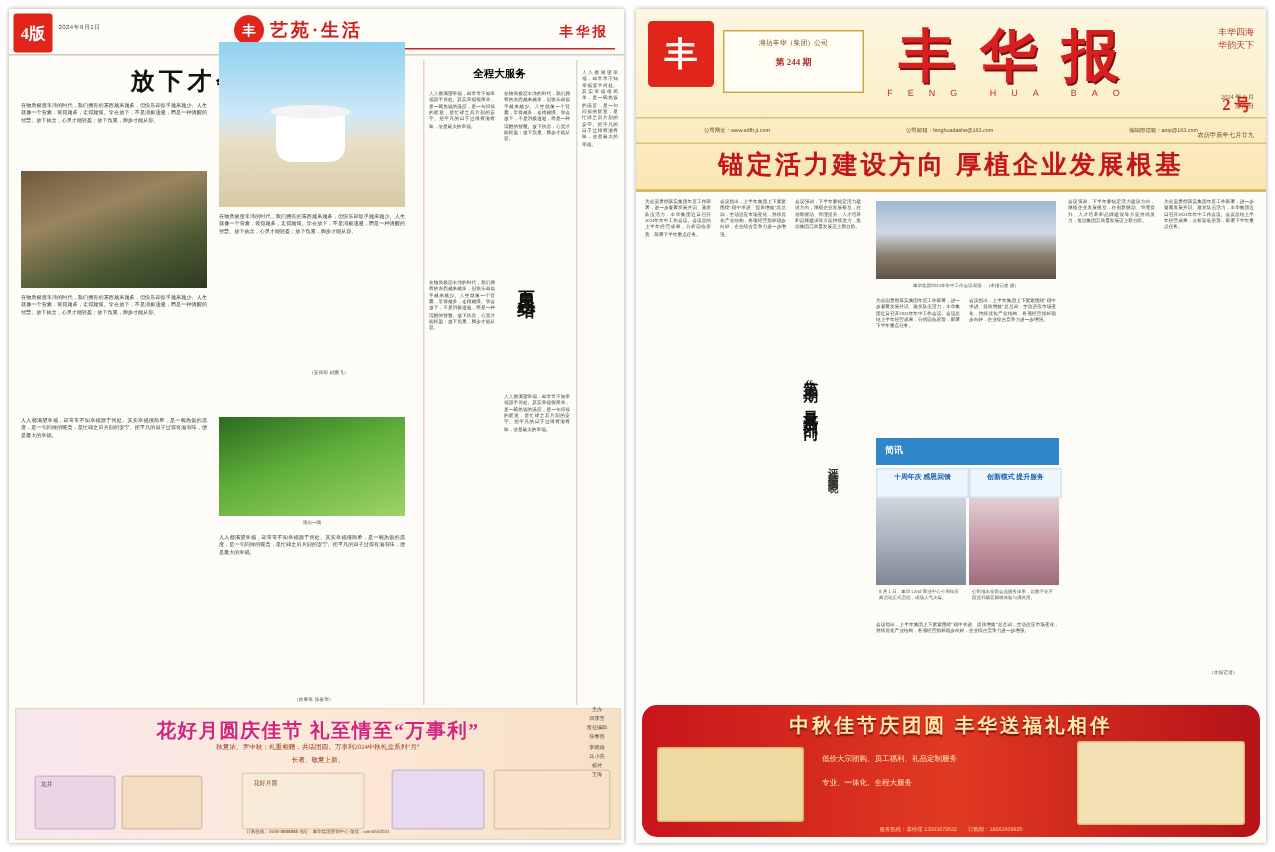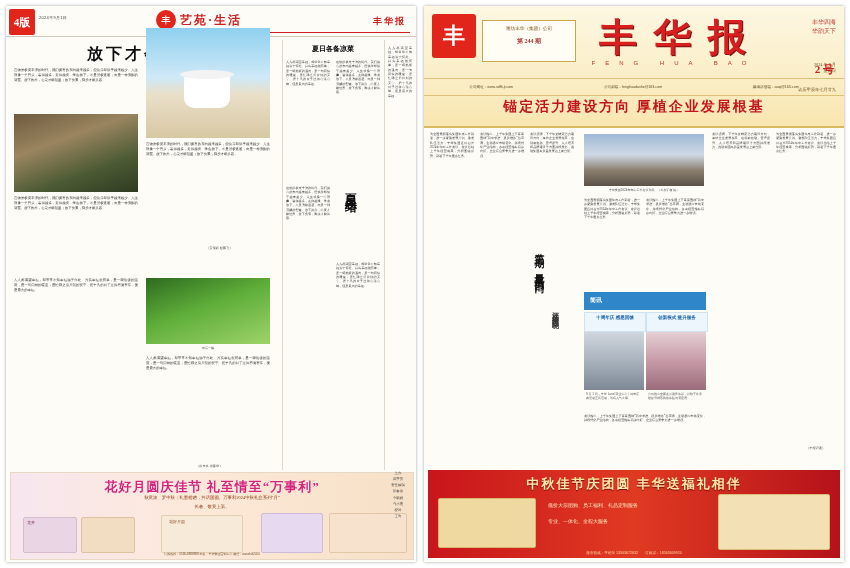--- a/index.html
+++ b/index.html
@@ -55,28 +55,28 @@
   #rm-title{position:absolute;left:150px;top:6px;width:200px;text-align:center;font-size:38px;font-weight:bold;
     color:#d81f1f;font-family:Liberation Sans, sans-serif;letter-spacing:3px;
     text-shadow:1px 1px 0 #7a1010;}
   #rm-pinyin{position:absolute;left:150px;top:54px;width:200px;text-align:center;font-size:6px;color:#b33;letter-spacing:10px;}
   #rm-slogan{position:absolute;right:8px;top:12px;text-align:center;font-size:6px;color:#b5362b;line-height:1.5;}
   #rm-boxR{position:absolute;right:8px;top:34px;width:60px;}
   #rm-boxR div{text-align:right;font-size:4.2px;color:#6a4a20;line-height:1.5;}
   #rm-no{position:absolute;right:10px;top:56px;font-size:11px;font-weight:bold;color:#c22;}
   #rm-info{position:absolute;left:0;right:0;top:72px;height:16px;border-top:1px solid #d9c17a;border-bottom:1px solid #d9c17a;
     display:flex;align-items:center;justify-content:space-around;font-size:3.6px;color:#5a4a22;}
-  #rm-head{position:absolute;left:0;right:0;top:92px;text-align:center;font-size:14px;font-weight:bold;color:#c3161c;
+  #rm-head{position:absolute;left:0;right:0;top:92px;text-align:center;font-size:17px;font-weight:bold;color:#c3161c;
     font-family:"Liberation Serif",serif;letter-spacing:2px;}
   .news-card{position:absolute;background:#eef6fd;border:1px solid #cfe2f2;}
   .news-card-title{position:absolute;top:2px;left:0;width:100%;text-align:center;font-size:4.6px;font-weight:bold;color:#1b63a8;}
 
   
   #right-ad{position:absolute;left:4px;top:464px;width:412px;height:88px;overflow:hidden;
-    background:linear-gradient(90deg,#c8151b 0%,#e03a22 50%,#b5121a 100%);}
+    background:linear-gradient(90deg,#c8151b 0%,#e03a22 50%,#b5121a 100%);border-radius:10px;}
   #right-ad h2{margin:0;position:absolute;left:0;top:5px;width:100%;text-align:center;font-size:13px;font-weight:bold;
     color:#ffe9a8;font-family:"Liberation Serif",serif;letter-spacing:2px;text-shadow:0 1px 1px #7a0a0a;}
   .ra-li{position:absolute;left:120px;font-size:5px;color:#ffe9c0;}
   #right-ad-foot{position:absolute;left:0;bottom:3px;width:100%;text-align:center;font-size:3.6px;color:#ffd9a0;}
 
   .vtitle{position:absolute;writing-mode:vertical-rl;text-orientation:upright;font-family:"Liberation Serif",serif;
     font-weight:bold;color:#111;letter-spacing:2px;}
 </style>
 </head>
 <body>
@@ -118,21 +118,21 @@
 
 
     <div class="tiny cn" style="position:absolute;left:8px;top:272px;width:124px;height:188px;overflow:hidden;">人人都渴望幸福，却常常不知幸福源于何处。其实幸福很简单，是一碗热饭的温度，是一句问候的暖意，是忙碌之后片刻的安宁。把平凡的日子过得有滋有味，便是最大的幸福。</div>
     <div class="tiny cn" style="position:absolute;left:140px;top:350px;width:124px;height:110px;overflow:hidden;">人人都渴望幸福，却常常不知幸福源于何处。其实幸福很简单，是一碗热饭的温度，是一句问候的暖意，是忙碌之后片刻的安宁。把平凡的日子过得有滋有味，便是最大的幸福。</div>
 
     <div class="photo" style="left:140px;top:272px;width:124px;height:66px;
          background:linear-gradient(160deg,#2d6b1f 0%,#5fae3a 45%,#9ed36a 100%);"></div>
     <div class="cap" style="left:140px;top:340px;width:124px;">雨后一隅</div>
     <div style="position:absolute;left:190px;top:458px;font-size:3.2px;color:#555;">（炊事班 张春华）</div>
 
-    <div style="position:absolute;left:280px;top:38px;width:94px;text-align:center;font-size:7px;font-weight:bold;" class="cn">夏日各备凉菜</div>
+    <div style="position:absolute;left:280px;top:38px;width:94px;text-align:center;font-size:7px;font-weight:bold;" class="cn">全程大服务</div>
     <div class="tiny2 cn" style="position:absolute;left:280px;top:54px;width:44px;height:120px;overflow:hidden;">人人都渴望幸福，却常常不知幸福源于何处。其实幸福很简单，是一碗热饭的温度，是一句问候的暖意，是忙碌之后片刻的安宁。把平凡的日子过得有滋有味，便是最大的幸福。</div>
     <div class="tiny2 cn" style="position:absolute;left:330px;top:54px;width:44px;height:120px;overflow:hidden;">在物质极度丰沛的时代，我们拥有的东西越来越多，但快乐却似乎越来越少。人生就像一个背囊，装得越多，走得越慢。学会放下，不是消极逃避，而是一种清醒的智慧。放下执念，心灵才能轻盈；放下负累，脚步才能从容。</div>
 
     <div class="vtitle" style="left:336px;top:178px;font-size:12px;height:70px;">夏日思绪</div>
 
     <div class="tiny2 cn" style="position:absolute;left:280px;top:180px;width:44px;height:280px;overflow:hidden;">在物质极度丰沛的时代，我们拥有的东西越来越多，但快乐却似乎越来越少。人生就像一个背囊，装得越多，走得越慢。学会放下，不是消极逃避，而是一种清醒的智慧。放下执念，心灵才能轻盈；放下负累，脚步才能从容。</div>
     <div class="tiny2 cn" style="position:absolute;left:330px;top:256px;width:44px;height:204px;overflow:hidden;">人人都渴望幸福，却常常不知幸福源于何处。其实幸福很简单，是一碗热饭的温度，是一句问候的暖意，是忙碌之后片刻的安宁。把平凡的日子过得有滋有味，便是最大的幸福。</div>
 
     <div class="tiny2 cn" style="position:absolute;left:382px;top:40px;width:24px;height:440px;overflow:hidden;">人人都渴望幸福，却常常不知幸福源于何处。其实幸福很简单，是一碗热饭的温度，是一句问候的暖意，是忙碌之后片刻的安宁。把平凡的日子过得有滋有味，便是最大的幸福。</div>
 

